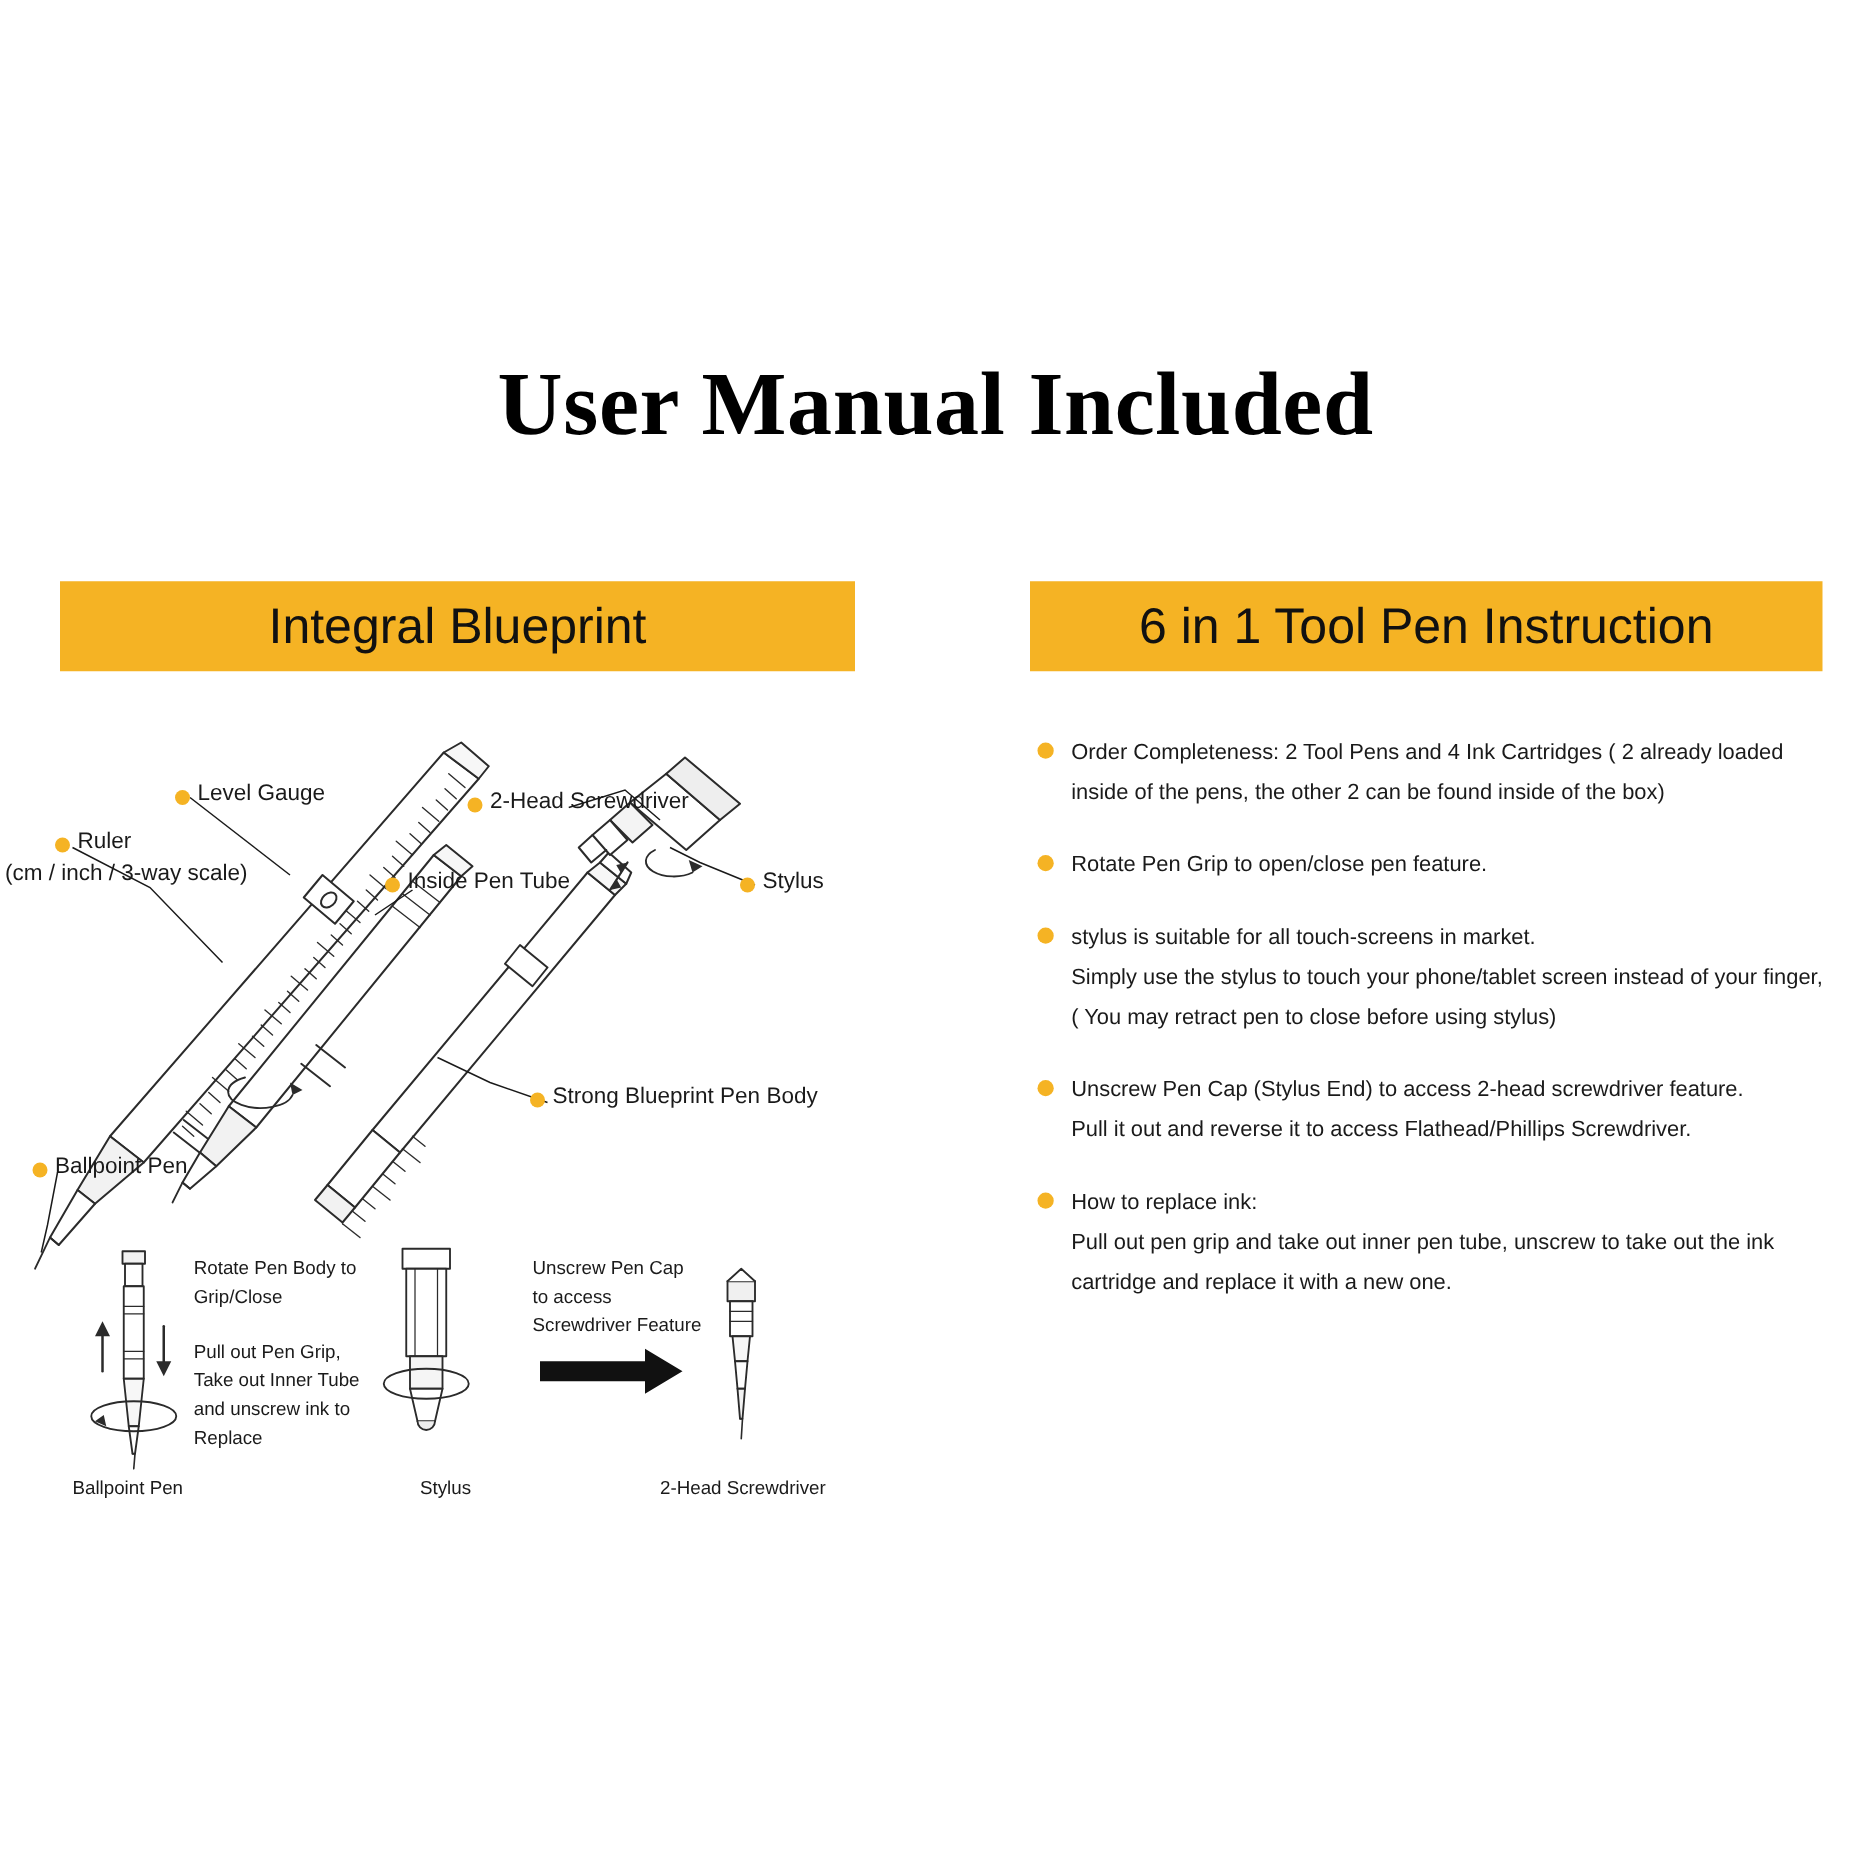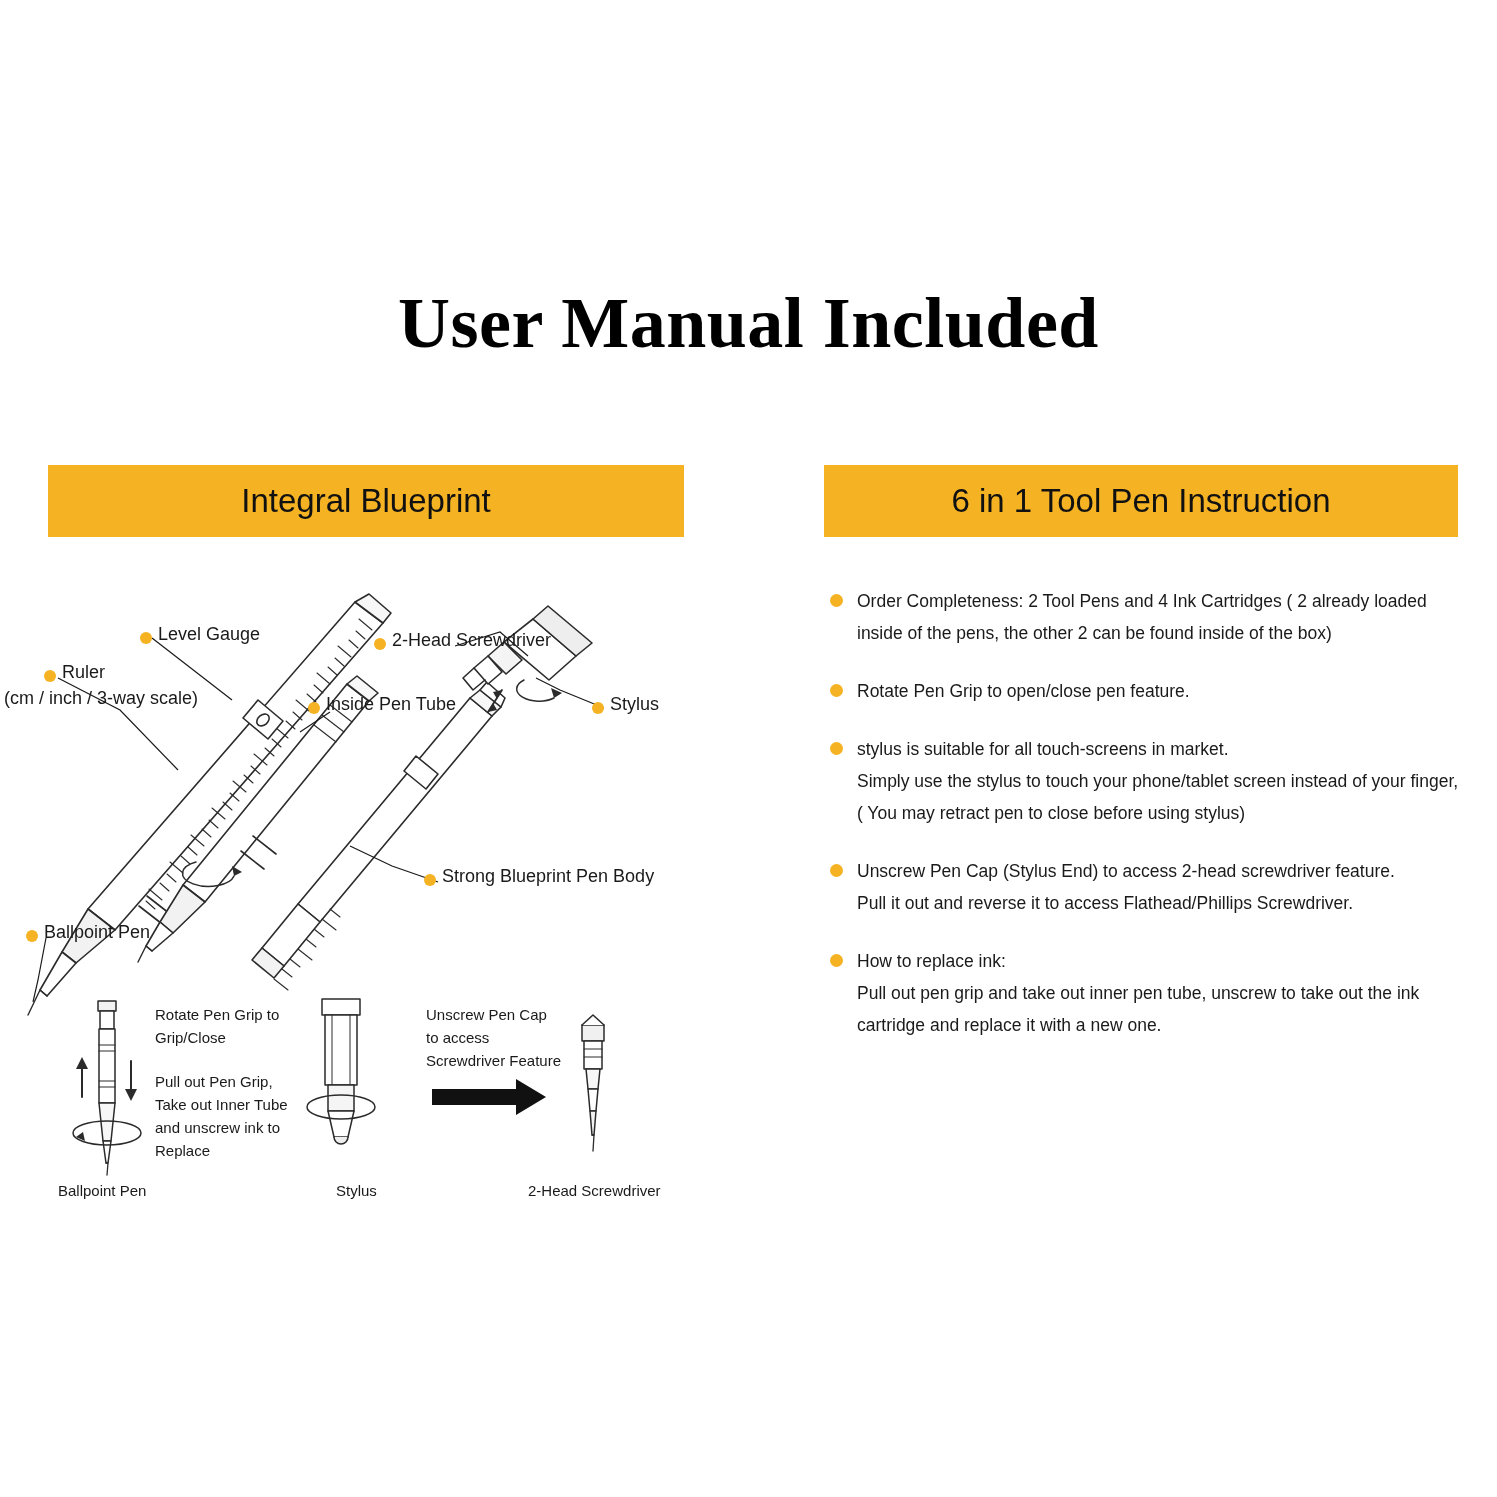--- a/index.html
+++ b/index.html
@@ -38,21 +38,21 @@
 
   
   .bar {
     position: absolute;
     background: #f5b324;
     display: flex;
     align-items: center;
     justify-content: center;
   }
   .bar-text {
-    font-size: 33px;
+    font-size: 40px;
     color: #111111;
     white-space: nowrap;
     font-family: "Liberation Sans", sans-serif;
   }
   #bar-left  { left: 48px;  top: 465px; width: 636px; height: 72px; }
   #bar-right { left: 824px; top: 465px; width: 634px; height: 72px; }
 
   
   .instructions {
     position: absolute;
@@ -347,21 +347,21 @@
           <path d="M 588 104 L 598 104 L 596 126 L 590 126 Z" fill="#ffffff"></path>
           <path d="M 590 126 L 596 126 L 594 150 L 592 150 Z" fill="#f2f2f2"></path>
           <path d="M 592 150 L 594 150 L 593 166" stroke-width="1.3"></path>
           <path d="M 582 40 L 593 30 L 604 40" fill="#ffffff"></path>
         </g>
 
       </g>
     </svg>
 
     <div class="small-lbl" style="left:155px; top:18px;">
-      <div>Rotate Pen Grip to</div>
+      <div>Rotate Pen Body to</div>
       <div>Grip/Close</div>
     </div>
 
     <div class="small-lbl" style="left:155px; top:85px;">
       <div>Pull out Pen Grip,</div>
       <div>Take out Inner Tube</div>
       <div>and unscrew ink to</div>
       <div>Replace</div>
     </div>
 

